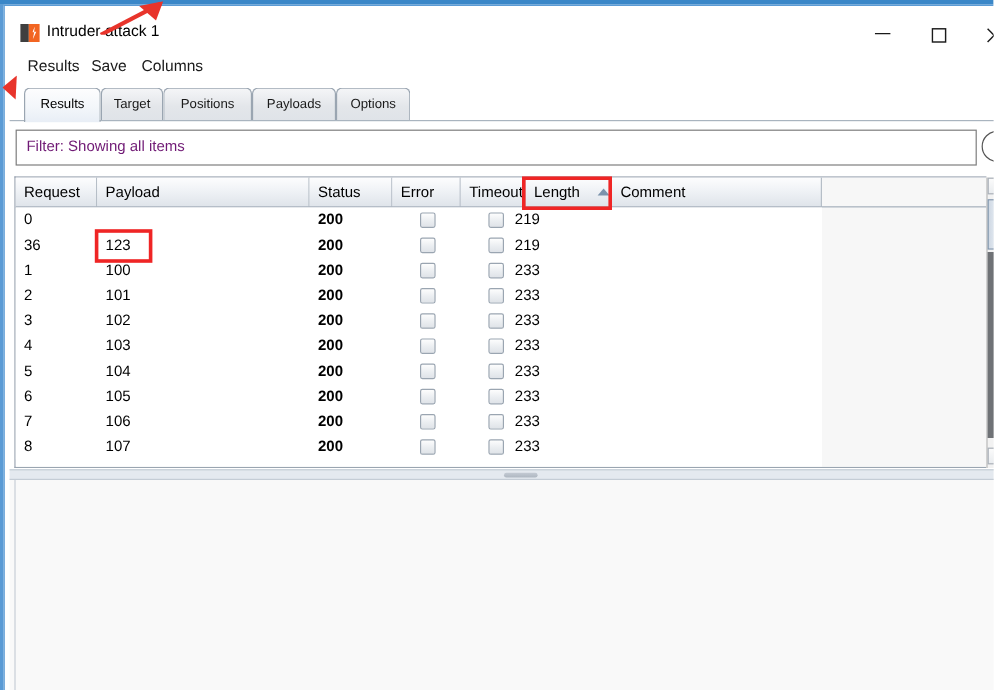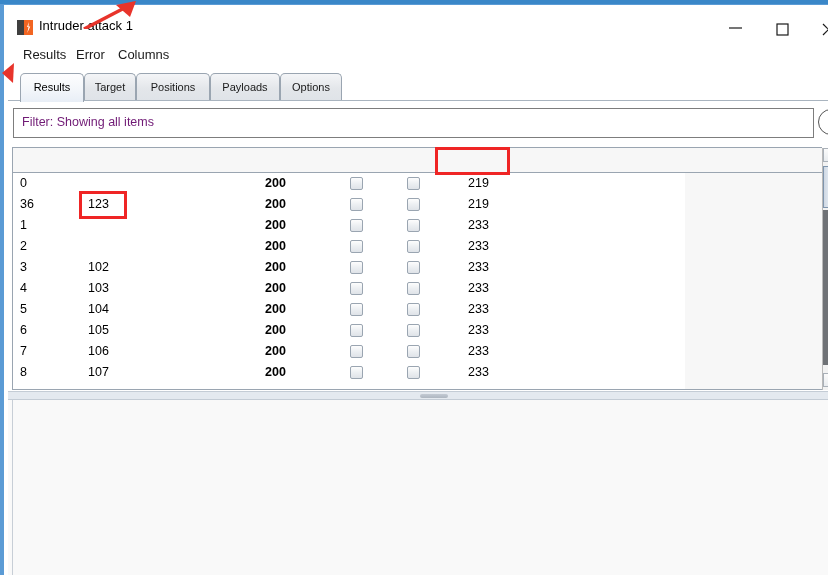--- a/index.html
+++ b/index.html
@@ -293,21 +293,21 @@
     line-height: 20px;
     font-size: 12.5px;
     color: #000;
     white-space: nowrap;
     padding-left: 7px;
     box-sizing: border-box;
   }
   .c-request { left: 0px;   width: 68px; }
   .c-payload { left: 68px;  width: 177px; }
   .c-status  { left: 245px; width: 69px; font-weight: bold; }
-  .c-length  { left: 437px; width: 72px; text-align: center; padding-right: 15px; padding-left: 0; }
+  .c-length  { left: 416px; width: 72px; text-align: left; padding-right: 15px; padding-left: 0; }
   .c-comment { left: 497px; width: 175px; }
   .cb {
     position: absolute;
     top: 4px;
     width: 13px;
     height: 13px;
     box-sizing: border-box;
     border: 1px solid #9aa5b1;
     border-radius: 2px;
     background: linear-gradient(to bottom, #fdfdfd 0%, #eceff2 50%, #dfe3e8 100%);
@@ -460,21 +460,21 @@
     <div class="win-ctl" id="btn-close">
       <svg width="14" height="14" viewBox="0 0 14 14">
         <line x1="1" y1="1" x2="12" y2="12" stroke="#1a1a1a" stroke-width="1.2"></line>
         <line x1="12" y1="1" x2="1" y2="12" stroke="#1a1a1a" stroke-width="1.2"></line>
       </svg>
     </div>
   </div>
 
   <div id="menu-bar">
     <div class="menu-item" id="menu-attack">Results</div>
-    <div class="menu-item" id="menu-save">Error</div>
+    <div class="menu-item" id="menu-save">Save</div>
     <div class="menu-item" id="menu-columns">Columns</div>
   </div>
 
   <div id="tab-strip">
     <div class="tab active" id="tab-results">Results</div>
     <div class="tab" id="tab-target">Target</div>
     <div class="tab" id="tab-payloads">Payloads</div>
     <div class="tab" id="tab-positions">Positions</div>
     <div class="tab" id="tab-options">Options</div>
   </div>
@@ -483,20 +483,30 @@
   <div id="filter-bar">
     <div id="filter-text">Filter: Showing all items</div>
   </div>
   <div id="filter-help-icon">
     <div class="circ"></div>
 
   </div>
 
   <div id="results-panel">
 
+    <div id="table-header">
+      <div class="th" id="th-request">Request</div>
+      <div class="th" id="th-payload">Payload</div>
+      <div class="th" id="th-status">Status</div>
+      <div class="th" id="th-error">Error</div>
+      <div class="th" id="th-timeout">Timeout</div>
+      <div class="th" id="th-length">Length<div id="sort-asc-icon"></div></div>
+      <div class="th" id="th-comment">Comment</div>
+      <div class="th" id="th-filler"></div>
+    </div>
     <div id="header-underline"></div>
 
     <div id="rows-area">
 
       <div class="trow" style="top:0px">
         <div class="cell c-request">0</div>
         <div class="cell c-payload"></div>
         <div class="cell c-status">200</div>
         <div class="cb cb-error"></div>
         <div class="cb cb-timeout"></div>
@@ -509,29 +519,31 @@
         <div class="cell c-payload">123</div>
         <div class="cell c-status">200</div>
         <div class="cb cb-error"></div>
         <div class="cb cb-timeout"></div>
         <div class="cell c-length">219</div>
         <div class="cell c-comment"></div>
       </div>
 
       <div class="trow" style="top:42px">
         <div class="cell c-request">1</div>
+        <div class="cell c-payload">100</div>
         <div class="cell c-status">200</div>
         <div class="cb cb-error"></div>
         <div class="cb cb-timeout"></div>
         <div class="cell c-length">233</div>
         <div class="cell c-comment"></div>
       </div>
 
       <div class="trow" style="top:63px">
         <div class="cell c-request">2</div>
+        <div class="cell c-payload">101</div>
         <div class="cell c-status">200</div>
         <div class="cb cb-error"></div>
         <div class="cb cb-timeout"></div>
         <div class="cell c-length">233</div>
         <div class="cell c-comment"></div>
       </div>
 
       <div class="trow" style="top:84px">
         <div class="cell c-request">3</div>
         <div class="cell c-payload">102</div>

